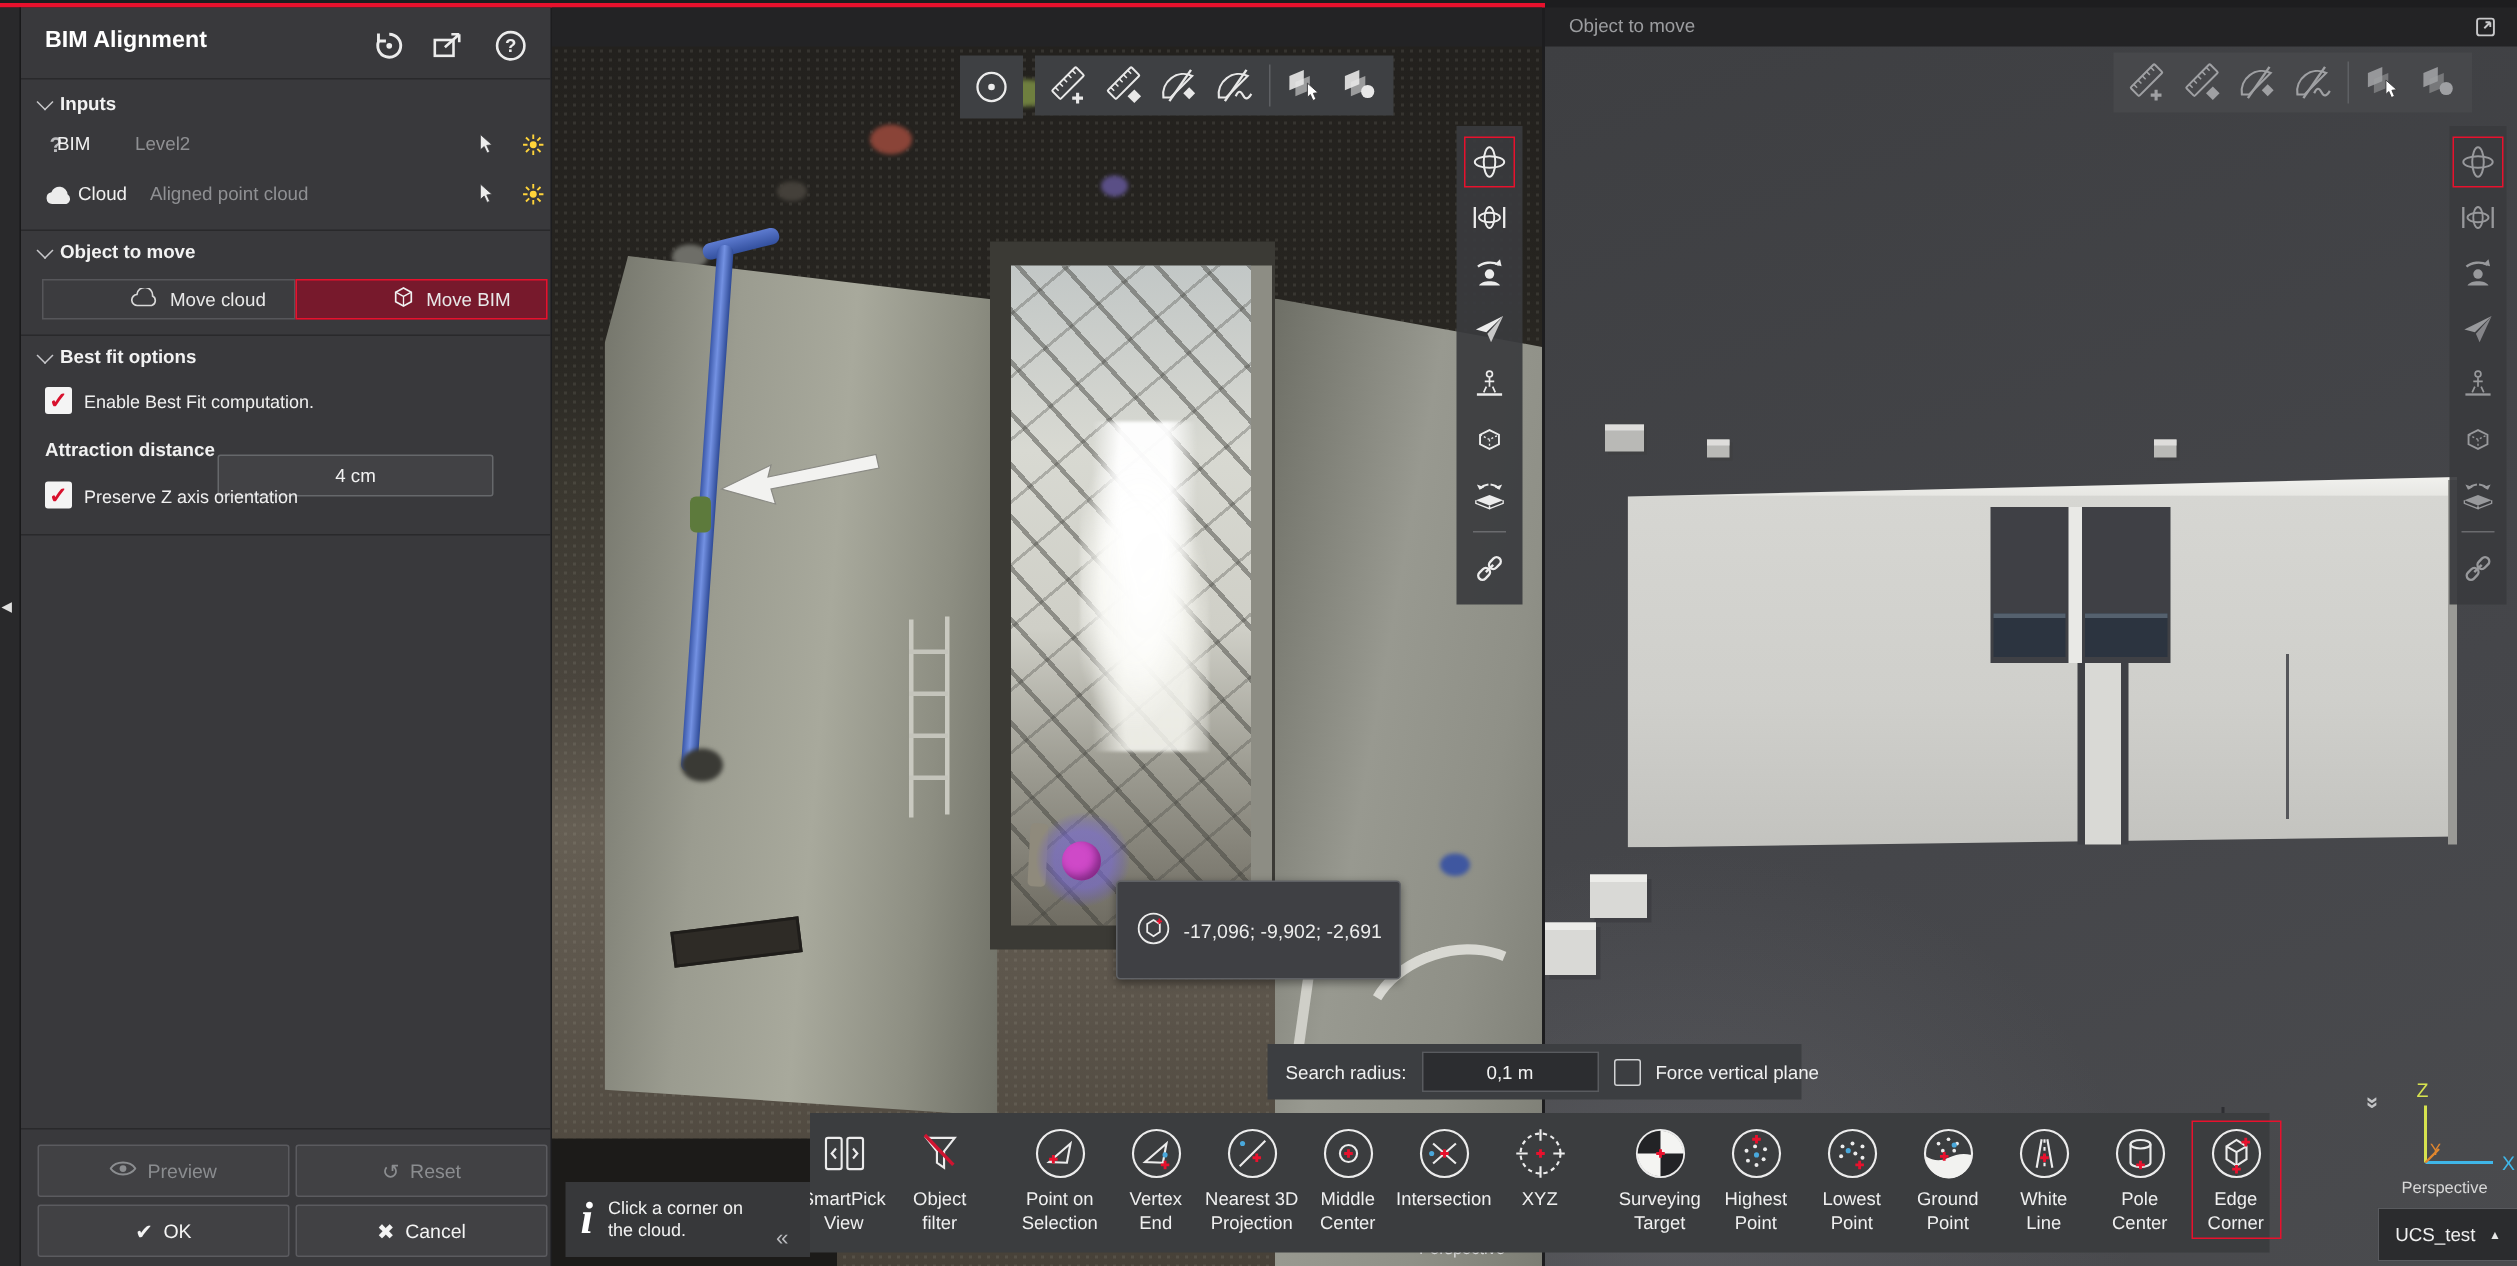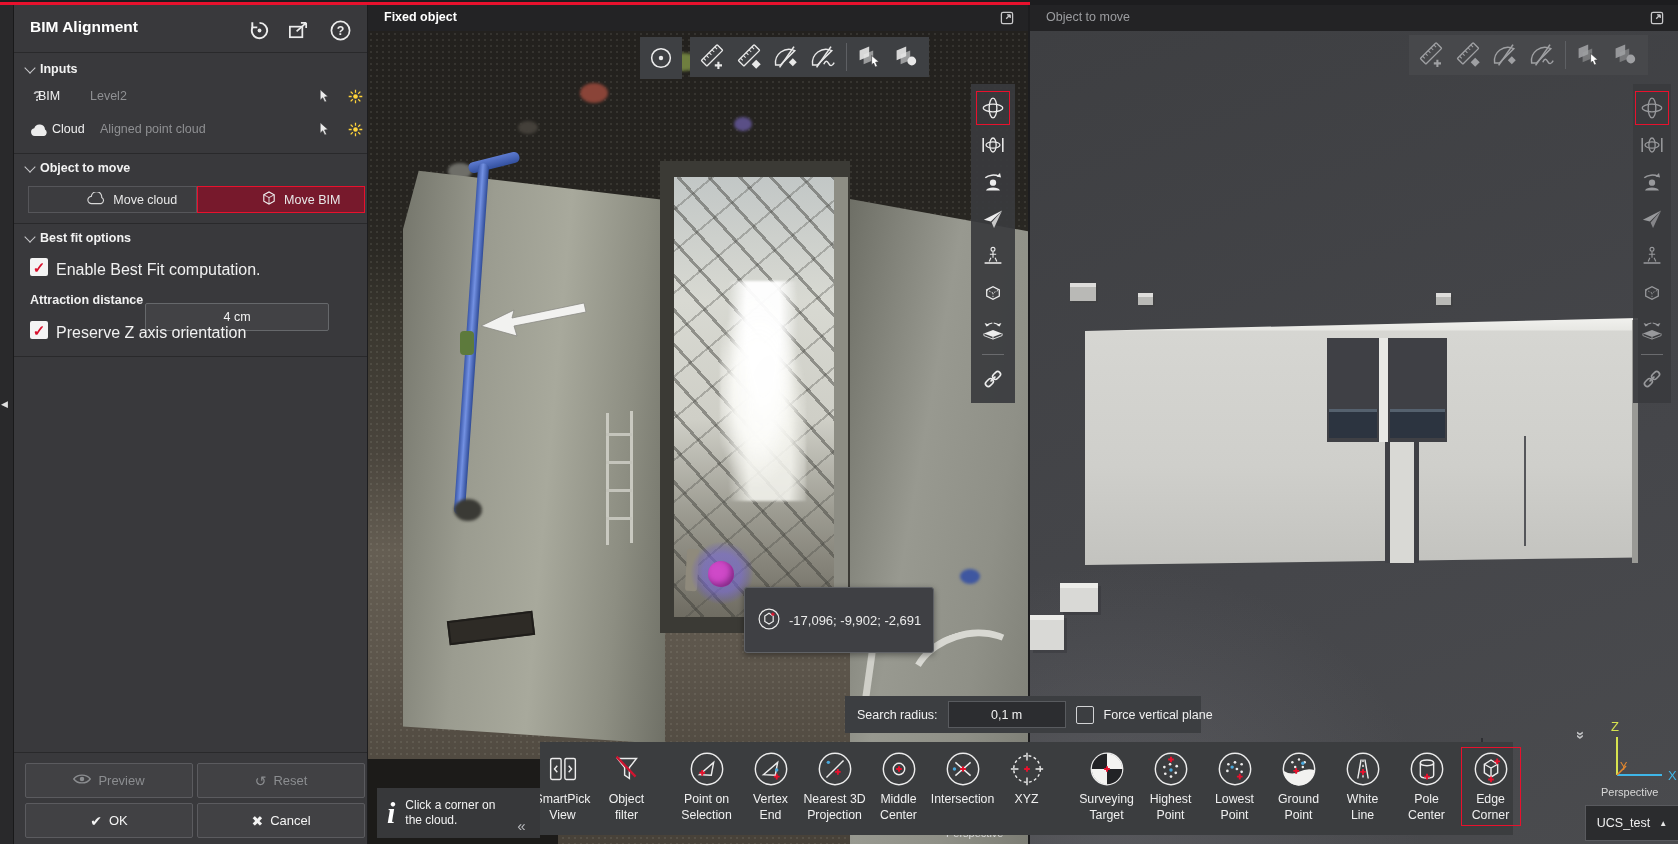--- a/index.html
+++ b/index.html
@@ -22,21 +22,21 @@
   .row-val{font-size:12.5px;color:#8f9093;}
   .row-ic{position:absolute;width:20px;height:20px;display:flex;align-items:center;justify-content:center;}
   .toggle{position:absolute;left:14px;top:181px;width:337px;height:27px;display:flex;}
   .tg{flex:1;display:flex;align-items:center;justify-content:center;gap:7px;font-size:12.5px;color:#e8e8e8;
       background:#3c3c3f;border:1px solid #56565a;cursor:pointer;padding-left:40px;}
   .tg.sel{background:#77192c;border:1px solid #e8112d;}
   .checkbox{position:absolute;left:16px;width:18px;height:18px;background:#f4f4f4;border-radius:2px;
             display:flex;align-items:center;justify-content:center;cursor:pointer;}
   .checkbox .check{display:none;color:#d8112d;font-weight:bold;font-size:15px;line-height:1;}
   .checkbox.checked .check{display:block;}
-  .cb-label{position:absolute;left:42px;font-size:16px;color:#f0f0f0;}
+  .cb-label{position:absolute;left:42px;font-size:12px;color:#f0f0f0;}
   .field{position:absolute;background:#424245;border:1px solid #66686b;border-radius:2px;color:#f2f2f2;
          font-size:12.5px;text-align:center;font-family:"Liberation Sans",sans-serif;}
   .btn{position:absolute;width:166px;height:33px;background:#414144;border:1px solid #5b5b5f;border-radius:2px;
        display:flex;align-items:center;justify-content:center;gap:7px;font-size:13px;cursor:pointer;}
   .btn.dis{color:#8b8d90;}
   .btn.en{color:#f4f4f4;}
   .btn .g{font-size:14px;line-height:1;}
   
   .mid-panel{position:absolute;left:368px;top:5px;width:660px;height:839px;background:#232325;}
   .right-panel{position:absolute;left:1030px;top:5px;width:648px;height:839px;background:#232325;}
@@ -259,27 +259,20 @@
       <span class="g">✔</span>
       <span>OK</span>
     </div>
     <div class="btn en" style="left:183px;top:798px;">
       <span class="g">✖</span>
       <span>Cancel</span>
     </div>
   </section>
 
   <section class="mid-panel">
-    <div class="vhead">
-      <span class="t">Fixed object</span>
-      <span class="undock2"><svg viewBox="0 0 20 20" width="16" height="16">
-            <rect x="3" y="3" width="14" height="14" rx="2" fill="none" stroke="#c9c9cb" stroke-width="1.6"></rect>
-            <path d="M9 11l5-5M14 6h-4M14 6v4" stroke="#c9c9cb" stroke-width="1.6" fill="none"></path>
-          </svg></span>
-    </div>
     <div class="viewport pc">
       <div class="abs speck" style="inset:0;opacity:.5;"></div>
 
       <div class="abs blob" style="left:300px;top:22px;width:32px;height:18px;background:#6f7f3f;"></div>
       <div class="abs blob" style="left:212px;top:52px;width:28px;height:20px;background:#8a4438;"></div>
       <div class="abs blob" style="left:366px;top:86px;width:18px;height:14px;background:#5a4f86;"></div>
       <div class="abs blob" style="left:80px;top:132px;width:24px;height:16px;background:#6e6e68;"></div>
       <div class="abs blob" style="left:150px;top:90px;width:20px;height:13px;background:#44403a;"></div>
 
       <div class="abs wallL speck2"></div>

